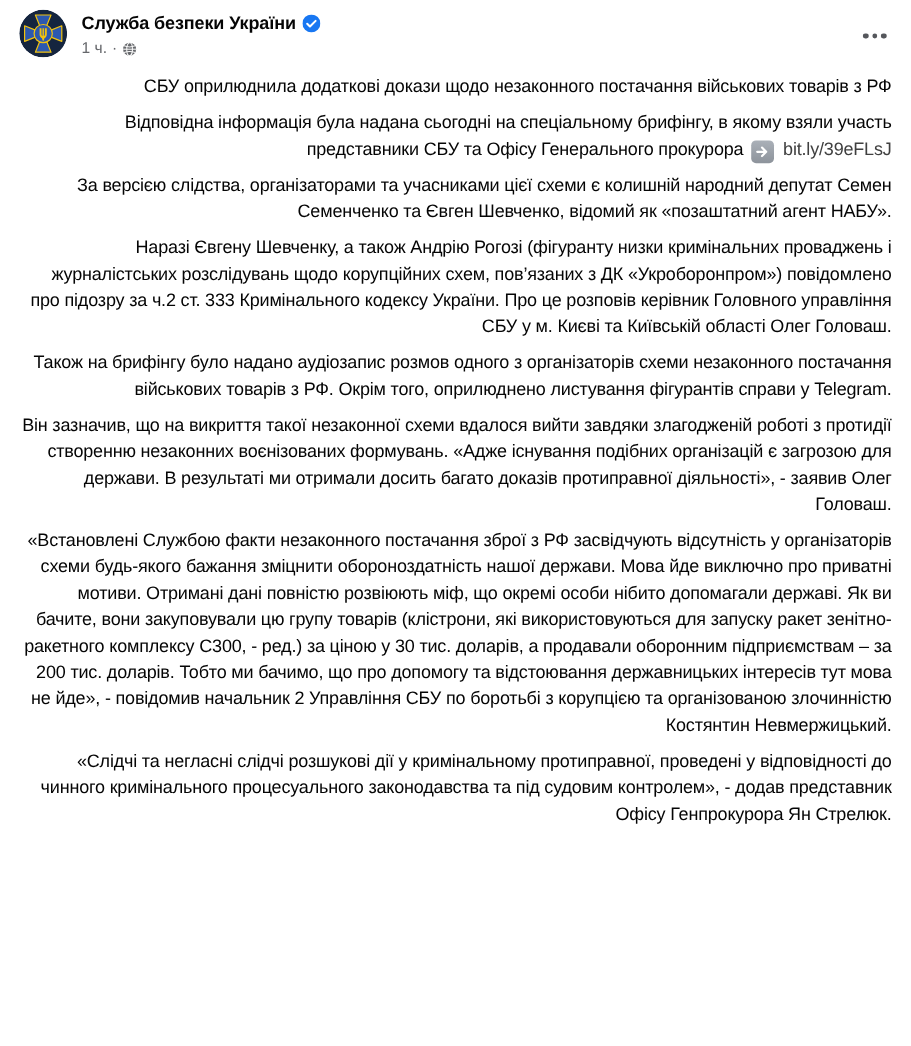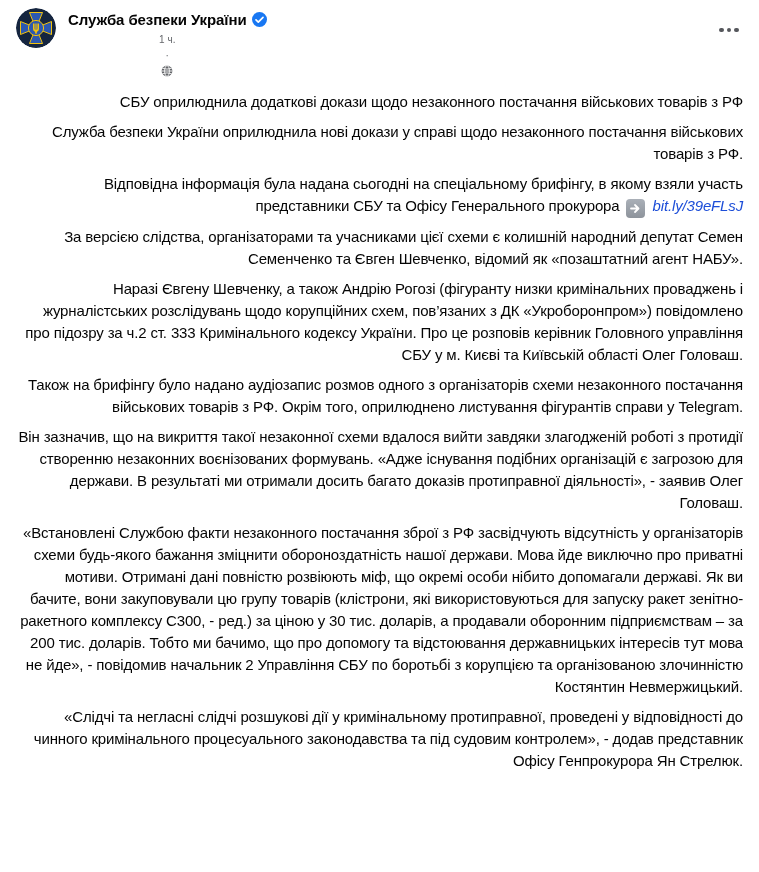--- a/index.html
+++ b/index.html
@@ -28,21 +28,21 @@
   .page-name-row { display: flex; align-items: center; }
   .page-name {
     font-size: 15px; font-weight: 700; color: #050505;
     text-decoration: none; line-height: 19px; letter-spacing: -0.1px;
     cursor: pointer;
   }
   .verified { margin-left: 5px; display: inline-flex; }
   .meta-row {
     display: flex; align-items: center;
     margin-top: 3px;
-    font-size: 10px; color: #65676b; line-height: 16px; flex-direction: column;
+    font-size: 13px; color: #65676b; line-height: 16px;
   }
   .meta-row .timestamp { color: #65676b; text-decoration: none; cursor: pointer; }
   .meta-row .sep { margin: 0 4px; }
   .meta-row .globe { display: inline-flex; margin-top: 1px; }
   .more-btn {
     position: absolute; right: 12px; top: 16px;
     width: 36px; height: 28px;
     display: flex; align-items: center; justify-content: center;
     background: none; border: none; border-radius: 6px; cursor: pointer;
   }
@@ -53,24 +53,23 @@
   .post-text {
     padding: 10px 16px 0 16px;
     font-size: 15px;
     color: #050505;
     line-height: 22px;
     letter-spacing: -0.15px;
     text-align: right;
   }
   .post-text p { margin: 0 0 8px 0; }
   .post-link {
-    color: #1d4ed8;
+    color: #404040;
     text-decoration: none;
     cursor: pointer;
-    font-style: italic;
   }
   .emoji-arrow {
     display: inline-flex;
     width: 19px; height: 19px;
     border-radius: 4px;
     background: linear-gradient(180deg, #aab0b8 0%, #8d939b 100%);
     align-items: center; justify-content: center;
     vertical-align: -4px;
     margin: 0 4px 0 2px;
   }
@@ -128,21 +127,20 @@
       <span class="dots">
         <span class="dot"></span>
           <span class="dot"></span>
           <span class="dot"></span>
       </span>
     </button>
   </div>
 
   <div class="post-text">
     <p>СБУ оприлюднила додаткові докази щодо незаконного постачання військових товарів з РФ</p>
-    <p>Служба безпеки України оприлюднила нові докази у справі щодо незаконного постачання військових товарів з РФ.</p>
     <p>
       <span>Відповідна інформація була надана сьогодні на спеціальному брифінгу, в якому взяли участь представники СБУ та Офісу Генерального прокурора</span>
       <span class="emoji-arrow">
         <svg width="13" height="13" viewBox="0 0 13 13">
           <path d="M2 6.5 h7 M6 3 l3.5 3.5 L6 10" fill="none" stroke="#ffffff" stroke-width="1.8" stroke-linecap="round" stroke-linejoin="round"></path>
         </svg>
       </span>
       <a class="post-link">bit.ly/39eFLsJ</a>
     </p>
     <p>За версією слідства, організаторами та учасниками цієї схеми є колишній народний депутат Семен Семенченко та Євген Шевченко, відомий як «позаштатний агент НАБУ».</p>

